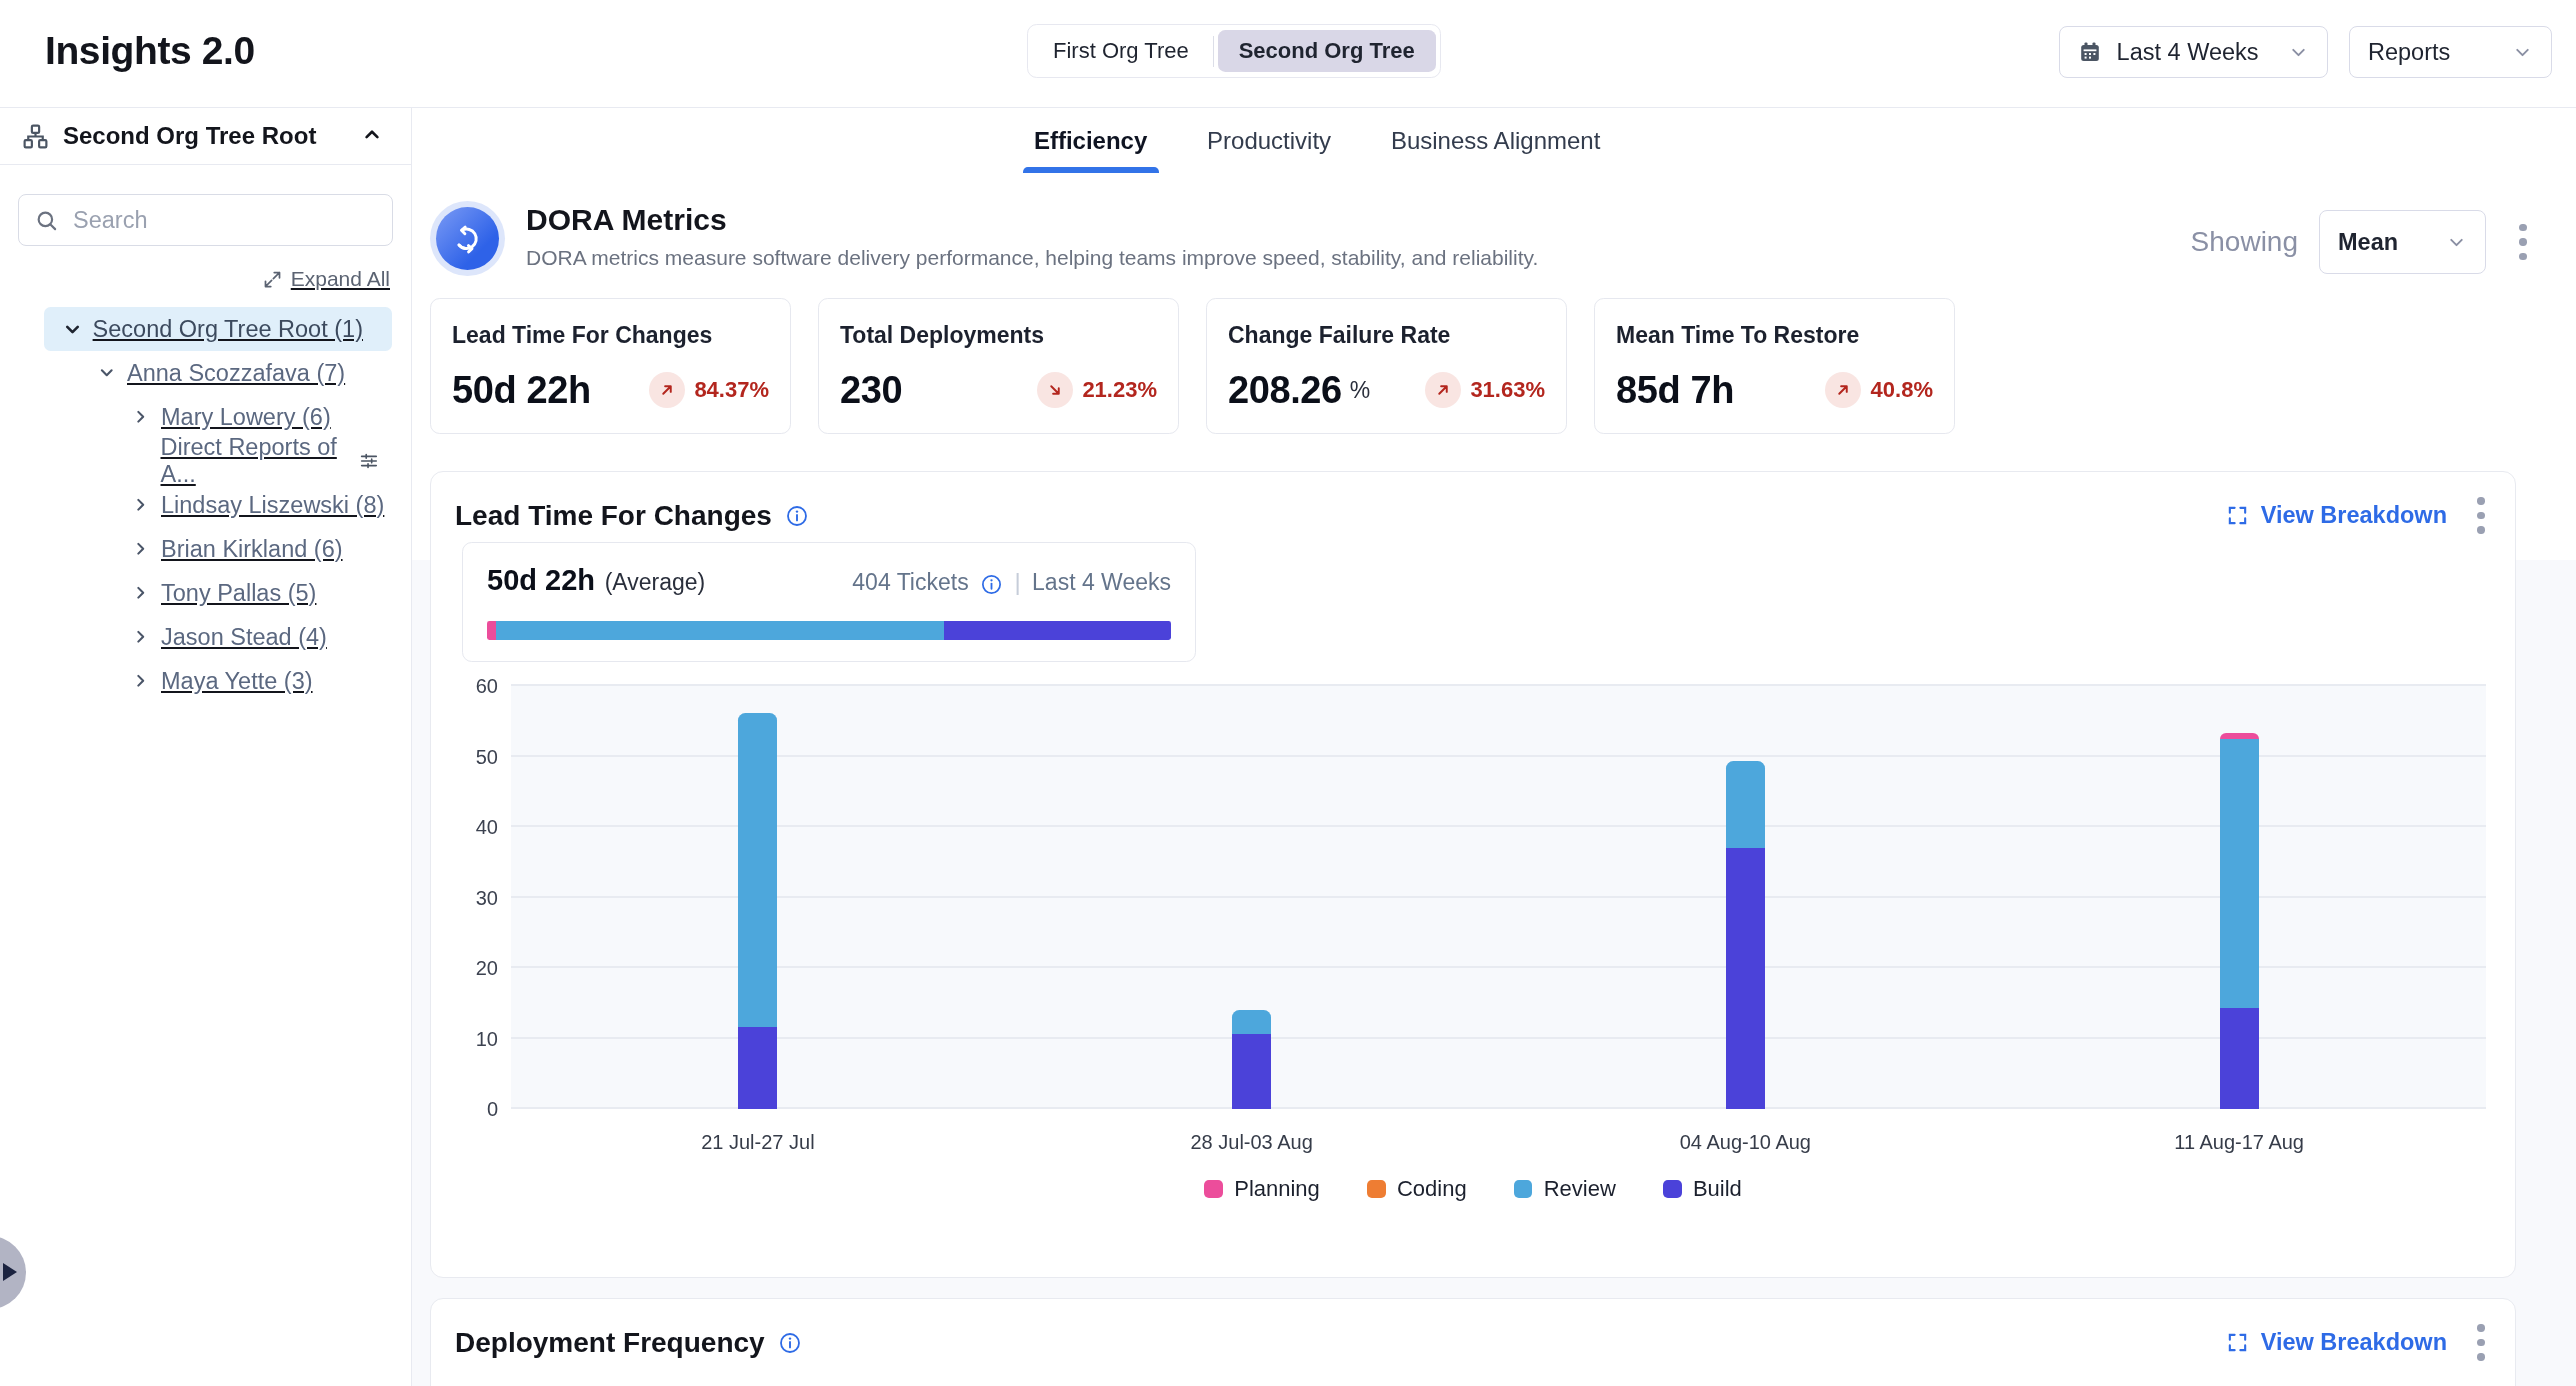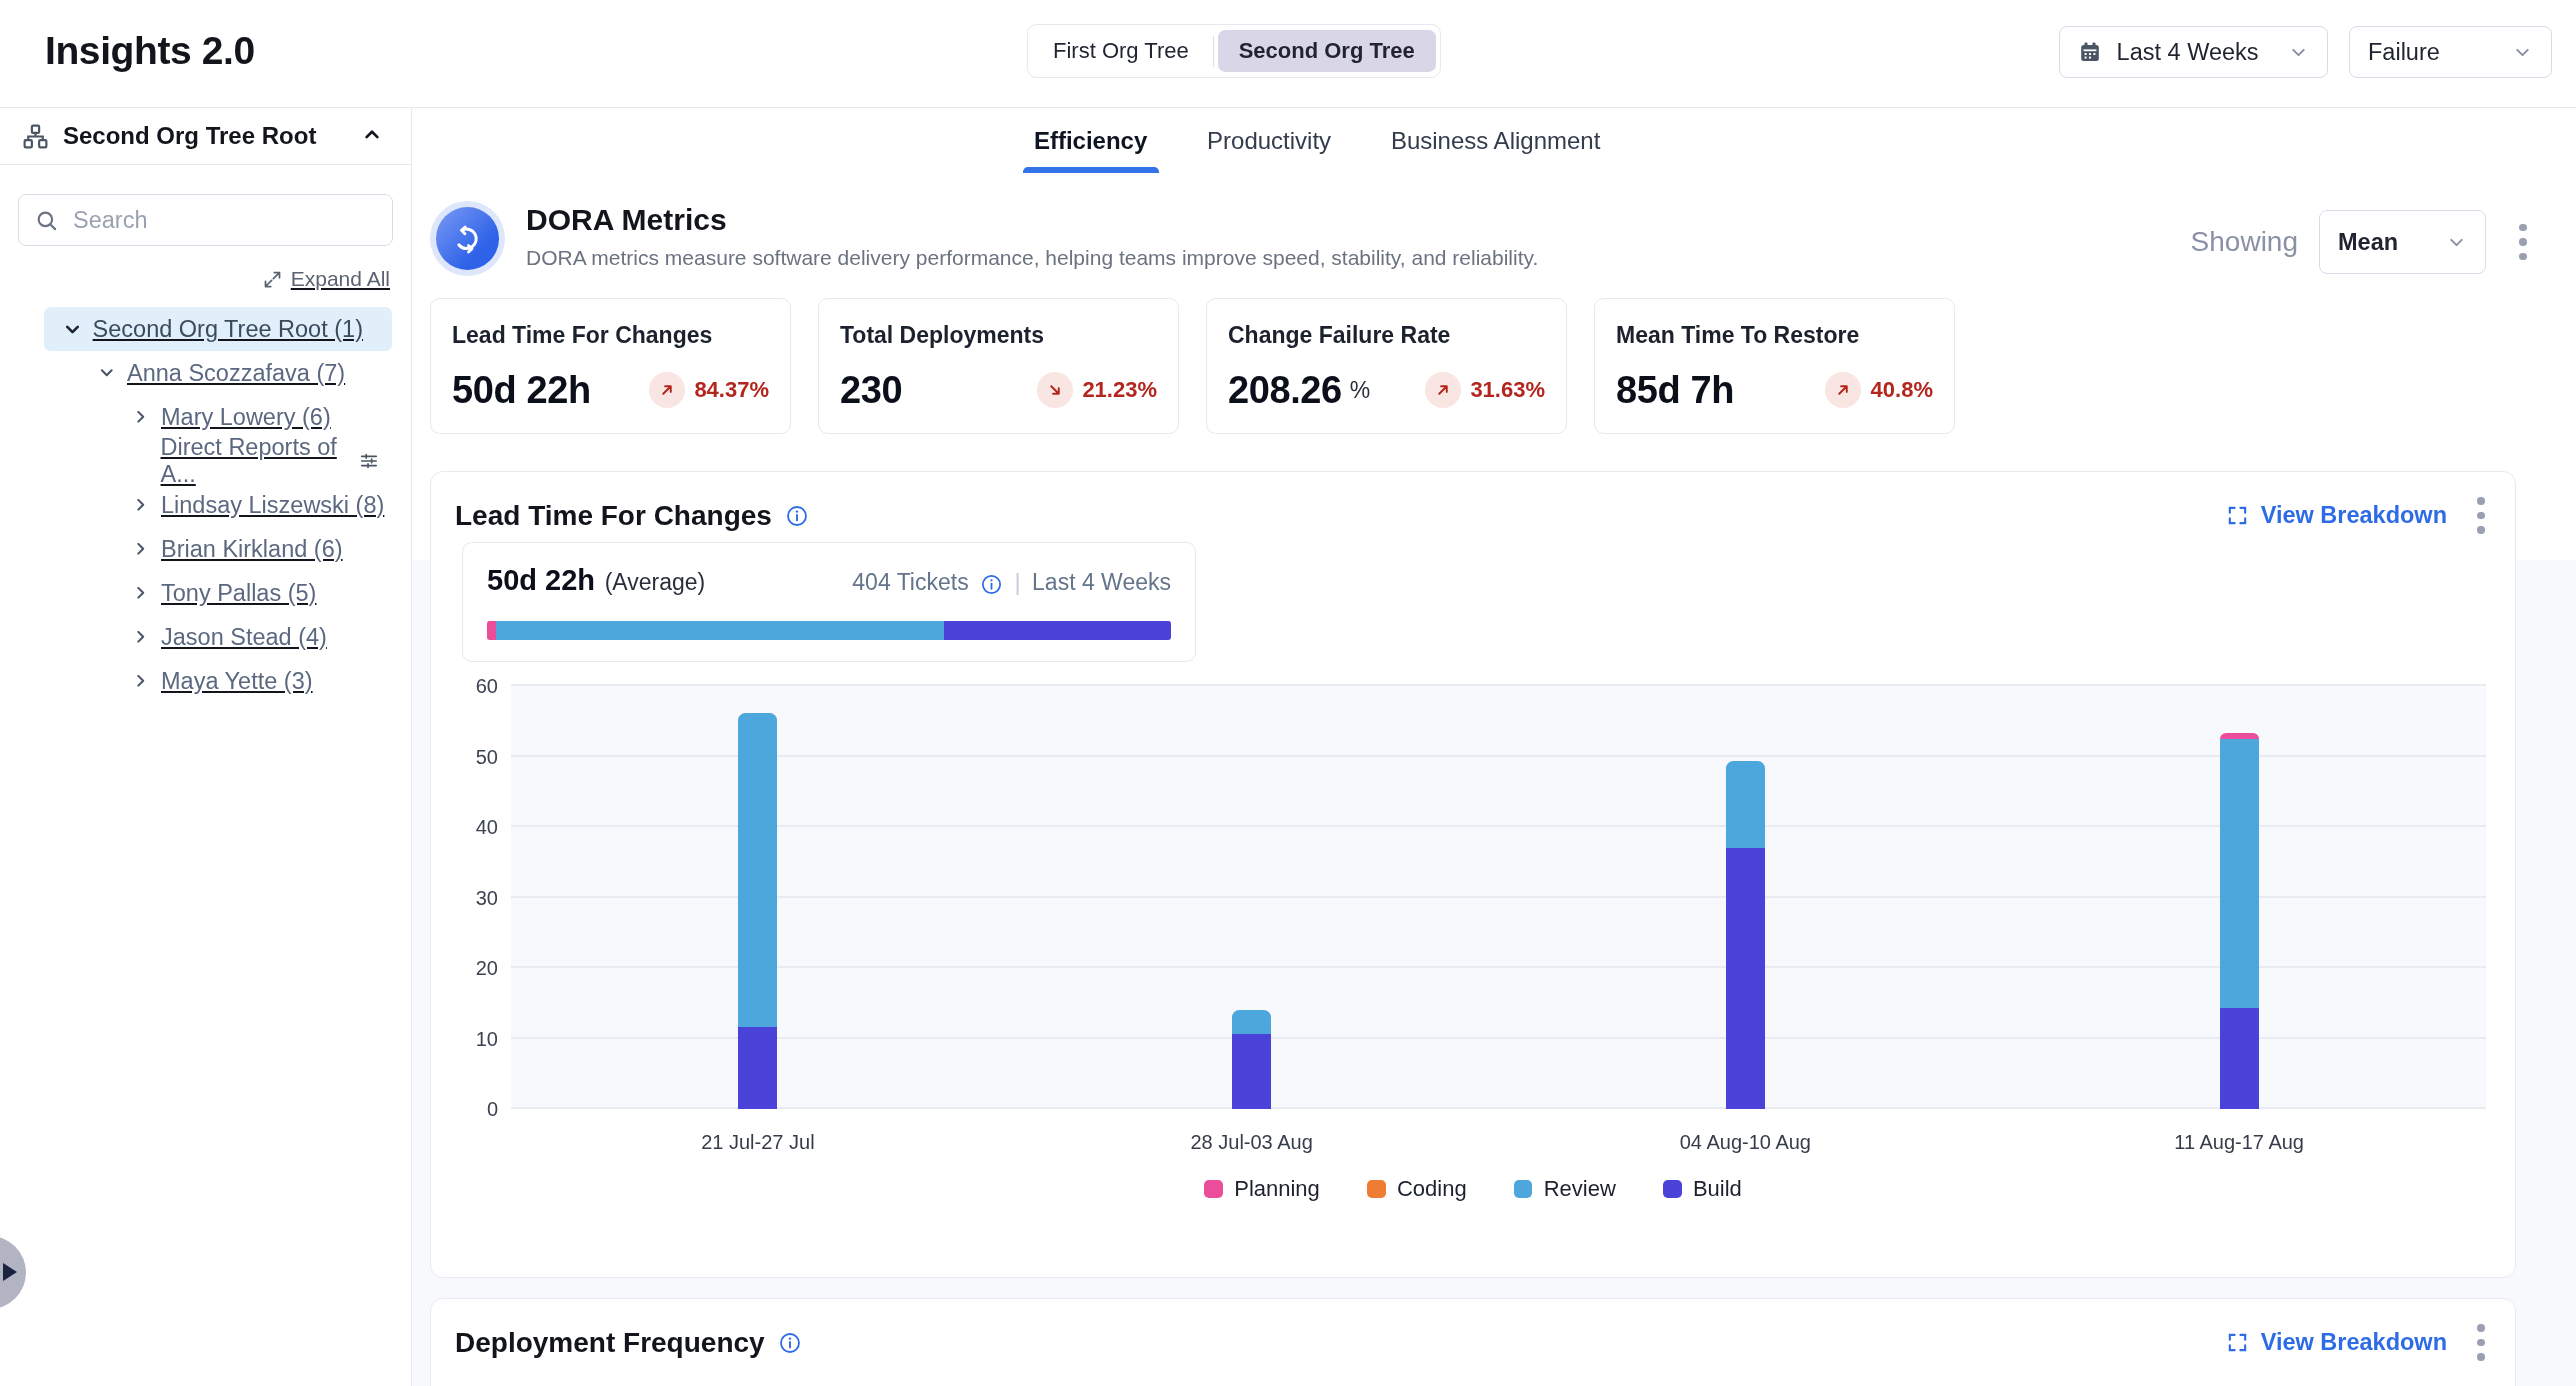--- a/index.html
+++ b/index.html
@@ -151,21 +151,21 @@
               <rect x="6.6" y="16.6" width="2" height="2"></rect>
               <rect x="11" y="16.6" width="2" height="2"></rect>
             </g>
           </svg>
         <span class="grow">Last 4 Weeks</span>
         <svg class="chev" viewBox="0 0 24 24">
             <path d="M6 9l6 6 6-6"></path>
           </svg>
       </div>
       <div class="select granularity">
-        <span class="grow">Failure</span>
+        <span class="grow">Reports</span>
         <svg class="chev" viewBox="0 0 24 24">
             <path d="M6 9l6 6 6-6"></path>
           </svg>
       </div>
     </div>
   </header>
 
   <aside class="sidebar">
     <div class="sb-head">
       <svg width="29" height="29" viewBox="0 0 24 24">

